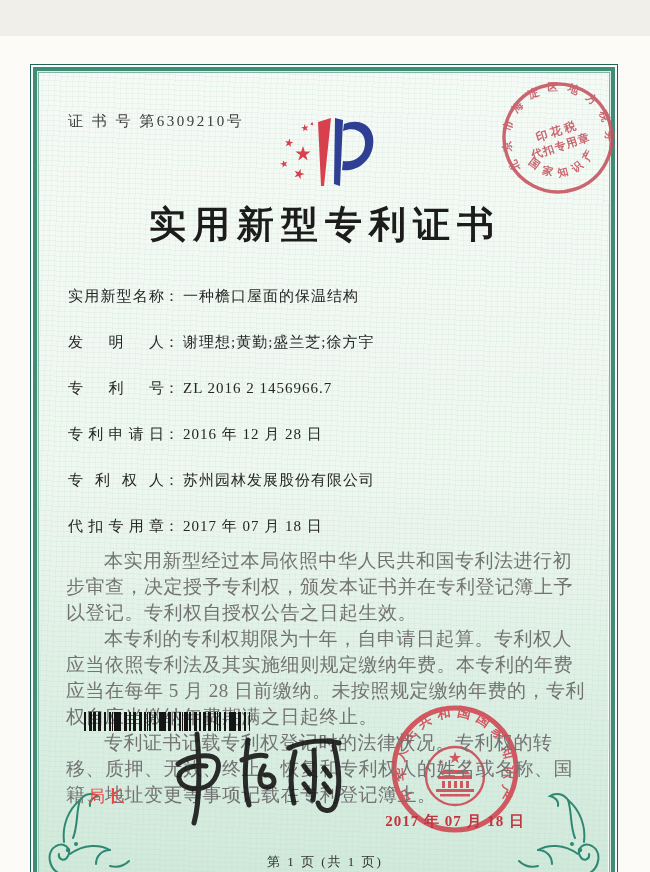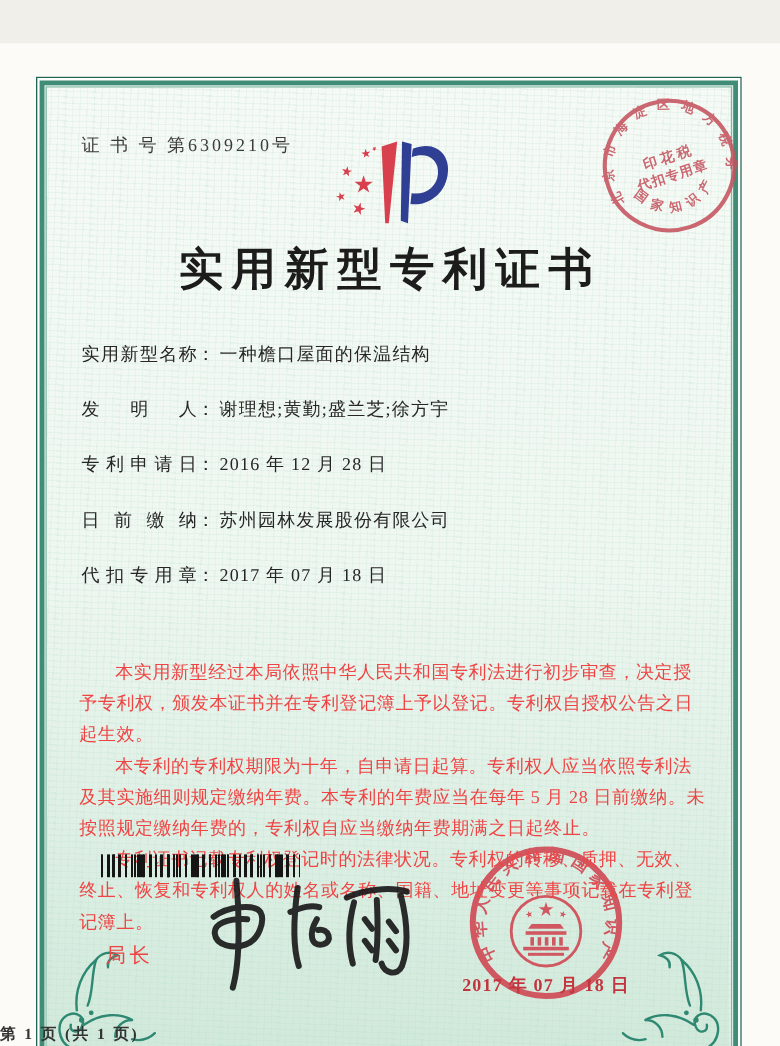--- a/index.html
+++ b/index.html
@@ -15,35 +15,35 @@
   .tint{position:absolute;left:38px;top:36px;width:570px;height:800px;
     background:linear-gradient(180deg, rgba(210,235,220,0) 0%, rgba(205,232,215,0.18) 50%, rgba(178,219,197,0.55) 100%);pointer-events:none;}
   .abs{position:absolute;}
   .cert-no{left:68px;top:76px;font-size:15px;letter-spacing:2.5px;color:#3c3c3c;}
   .title{left:0;right:0;top:164px;text-align:center;font-size:37px;font-weight:bold;letter-spacing:7px;color:#1c1c1c;}
   .fields{left:68px;top:250px;font-size:15px;color:#262626;}
   .field-row{height:20px;line-height:20px;margin-bottom:26px;white-space:nowrap;}
   .f-label{display:inline-block;width:96px;text-align:justify;text-align-last:justify;vertical-align:top;}
   .f-colon{display:inline-block;margin-right:4px;}
   .f-value{letter-spacing:1px;}
-  .paragraphs{left:66px;top:512px;width:522px;font-size:15px;line-height:26px;color:#ef4444;letter-spacing:0.5px;}
+  .paragraphs{left:66px;top:512px;width:522px;font-size:19px;line-height:26px;color:#737373;letter-spacing:0.5px;}
   .paragraphs p{margin:0;text-indent:2em;}
   .barcode{left:84px;top:676px;width:166px;height:19px;
     background:
       repeating-linear-gradient(90deg,#151515 0 2px,transparent 2px 5px),
       repeating-linear-gradient(90deg,#151515 0 1px,transparent 1px 7px),
       repeating-linear-gradient(90deg,transparent 0 9px,#151515 9px 12px,transparent 12px 23px);}
   .director{left:88px;top:742px;font-size:17px;line-height:38px;color:#ef4444;
     font-family:"Liberation Sans","DejaVu Sans",sans-serif;letter-spacing:3px;}
   .signature{left:158px;top:690px;width:196px;height:104px;}
   .seal{left:388px;top:666px;width:134px;height:134px;}
   .seal-date{left:382px;top:776px;width:146px;text-align:center;font-size:15px;letter-spacing:1px;
     color:#c2353e;font-weight:bold;z-index:6;}
   .tax-stamp{left:498px;top:42px;width:120px;height:120px;transform:rotate(-18deg);z-index:5;}
-  .footer{left:0;right:0;top:817px;font-size:13px;letter-spacing:2px;color:#333;font-weight:bold;}
+  .footer{left:0;right:0;top:817px;text-align:center;font-size:13px;letter-spacing:2px;color:#333;}
   .orn{width:90px;height:94px;}
   .orn-left{left:40px;top:750px;}
   .orn-right{left:518px;top:750px;transform:scaleX(-1);}
   .wave{left:118px;top:834px;width:414px;height:8px;
     background:radial-gradient(circle at 5px 8px, rgba(0,0,0,0) 3.6px, #3d8a74 3.6px 5px, rgba(0,0,0,0) 5.4px);
     background-size:10px 8px;background-repeat:repeat-x;opacity:.8;}
   .z{z-index:4;}
 </style>
 </head>
 <body>
@@ -87,24 +87,27 @@
   </svg>
 
   <div class="abs fields z">
     <div class="field-row">
       <span class="f-label">实用新型名称</span><span class="f-colon">：</span><span class="f-value">一种檐口屋面的保温结构</span>
     </div>
     <div class="field-row">
       <span class="f-label">发明人</span><span class="f-colon">：</span><span class="f-value">谢理想;黄勤;盛兰芝;徐方宇</span>
     </div>
     <div class="field-row">
+      <span class="f-label">专利号</span><span class="f-colon">：</span><span class="f-value">ZL 2016 2 1456966.7</span>
+    </div>
+    <div class="field-row">
       <span class="f-label">专利申请日</span><span class="f-colon">：</span><span class="f-value">2016 年 12 月 28 日</span>
     </div>
     <div class="field-row">
-      <span class="f-label">日前缴纳</span><span class="f-colon">：</span><span class="f-value">苏州园林发展股份有限公司</span>
+      <span class="f-label">专利权人</span><span class="f-colon">：</span><span class="f-value">苏州园林发展股份有限公司</span>
     </div>
     <div class="field-row">
       <span class="f-label">代扣专用章</span><span class="f-colon">：</span><span class="f-value">2017 年 07 月 18 日</span>
     </div>
   </div>
 
   <div class="abs paragraphs z">
     <p>本实用新型经过本局依照中华人民共和国专利法进行初步审查，决定授予专利权，颁发本证书并在专利登记簿上予以登记。专利权自授权公告之日起生效。</p>
     <p>本专利的专利权期限为十年，自申请日起算。专利权人应当依照专利法及其实施细则规定缴纳年费。本专利的年费应当在每年 5 月 28 日前缴纳。未按照规定缴纳年费的，专利权自应当缴纳年费期满之日起终止。</p>
     <p>专利证书记载专利权登记时的法律状况。专利权的转移、质押、无效、终止、恢复和专利权人的姓名或名称、国籍、地址变更等事项记载在专利登记簿上。</p>

